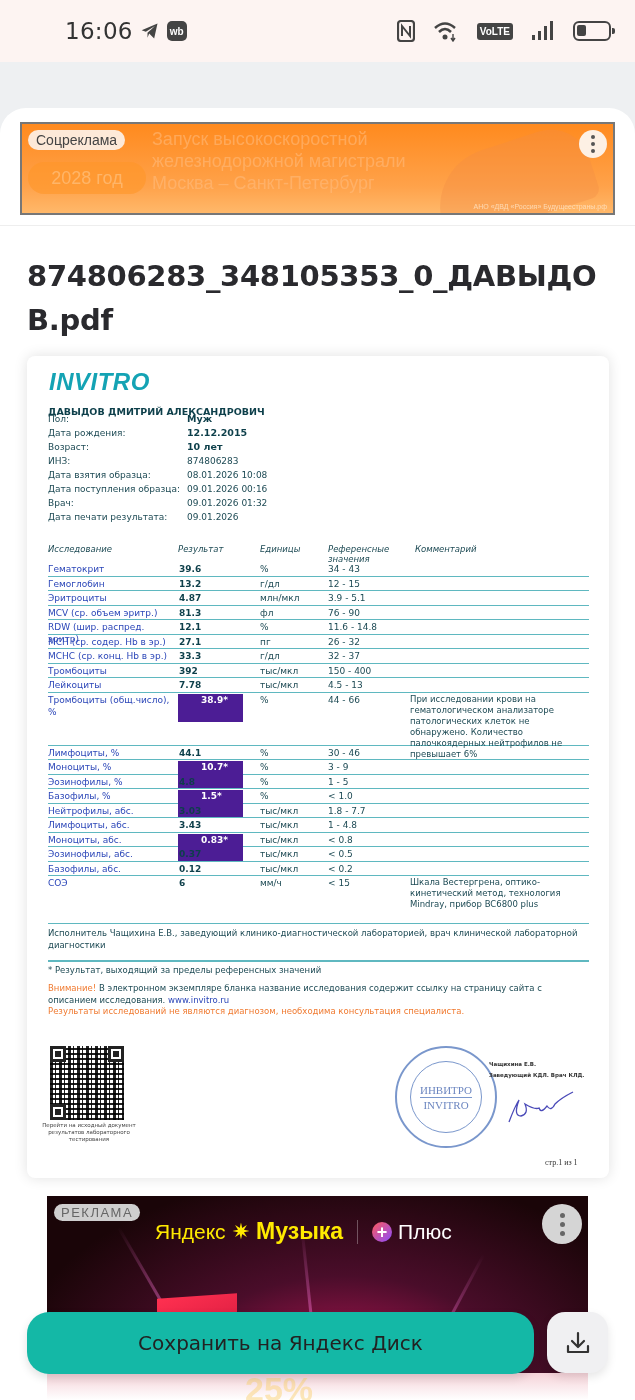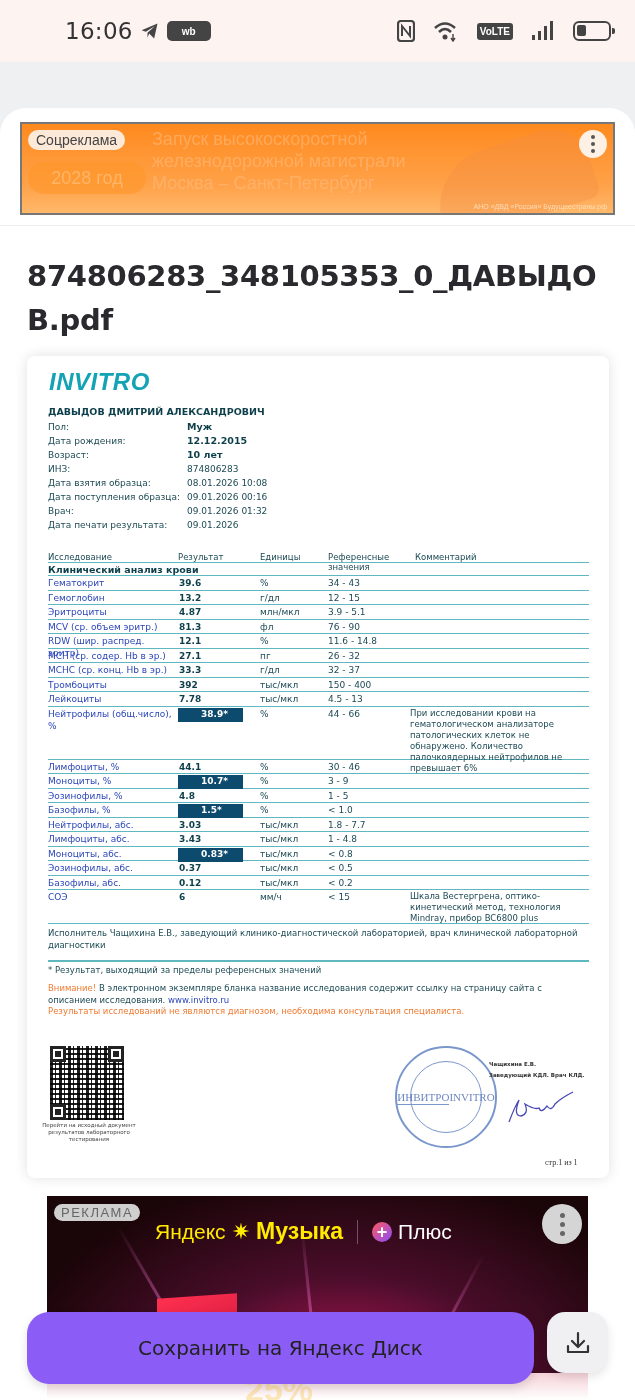--- a/index.html
+++ b/index.html
@@ -3,21 +3,21 @@
 <meta charset="utf-8">
 <style>
   * { box-sizing: border-box; margin: 0; padding: 0; }
   html, body { width: 635px; height: 1400px; overflow: hidden; }
   body { font-family: "Liberation Sans", sans-serif; background: #eef0f2; position: relative; color: #222; }
 
   
   .statusbar { position: absolute; top: 0; left: 0; width: 635px; height: 62px; background: #fdf4f2; display: flex; align-items: center; padding: 0 24px; }
   .sb-time { font-family: "DejaVu Sans", sans-serif; font-size: 23px; color: #333; letter-spacing: 0.3px; margin-left: 41px; }
   .sb-tg { margin-left: 6px; width: 22px; height: 20px; }
-  .sb-wb { margin-left: 6px; width: 44px; height: 20px; background: #444; color: #fff; border-radius: 5px; font-size: 10px; font-weight: bold; display: flex; align-items: center; justify-content: center; }
+  .sb-wb { margin-left: 6px; width: 20px; height: 20px; background: #444; color: #fff; border-radius: 5px; font-size: 10px; font-weight: bold; display: flex; align-items: center; justify-content: center; }
   .sb-right { margin-left: auto; display: flex; align-items: center; gap: 18px; }
   .sb-icon { height: 22px; display: flex; align-items: center; }
   .volte { background: #444; color: #fff; font-size: 10px; font-weight: bold; padding: 3px 3px; border-radius: 3px; }
   .battery { width: 38px; height: 20px; border: 2.5px solid #444; border-radius: 6px; position: relative; }
   .battery::before { content: ""; position: absolute; left: 2px; top: 2px; width: 9px; height: 11px; background: #444; border-radius: 2px; }
   .battery::after { content: ""; position: absolute; right: -6px; top: 5px; width: 3px; height: 6px; background: #444; border-radius: 0 2px 2px 0; }
 
   
   .sheet { position: absolute; top: 108px; left: 0; width: 635px; height: 1292px; background: #fff; border-radius: 26px 26px 0 0; overflow: hidden; }
   .ad-top { position: absolute; top: 14px; left: 20px; width: 595px; height: 93px; border: 2px solid #777; background: linear-gradient(180deg, #ff8a1e 0%, #ffa24a 70%, #ffb86a 100%); overflow: hidden; }
@@ -29,56 +29,56 @@
   .ad-more { position: absolute; top: 6px; right: 6px; width: 28px; height: 28px; border-radius: 50%; background: #fdf0e4; display: flex; flex-direction: column; align-items: center; justify-content: center; gap: 3px; }
   .ad-more span { width: 4px; height: 4px; background: #555; border-radius: 50%; display: block; }
   .divider { position: absolute; top: 117px; left: 0; width: 635px; height: 1px; background: #eee; }
 
   .doc-title { position: absolute; top: 146px; left: 27px; width: 590px; font-family: "DejaVu Sans", sans-serif; font-size: 29px; font-weight: bold; line-height: 44px; color: #2a2a2e; letter-spacing: -0.3px; word-break: break-all; }
 
   
   .pdf { position: absolute; top: 248px; left: 27px; width: 582px; height: 822px; background: #fff; border-radius: 8px; box-shadow: 0 0 14px rgba(0,0,0,0.12); font-family: "DejaVu Sans", sans-serif; }
   .logo { position: absolute; top: 12px; left: 22px; font-family: "Liberation Sans", sans-serif; font-size: 24px; font-weight: bold; font-style: italic; color: #14a3b4; letter-spacing: 0.5px; }
   .patient-name { position: absolute; top: 50px; left: 21px; font-size: 9.5px; font-weight: bold; color: #0d3f4a; }
-  .info { position: absolute; top: 64px; left: 21px; font-size: 9px; color: #1d4a54; }
+  .info { position: absolute; top: 56px; left: 21px; font-size: 9px; color: #1d4a54; }
   .info-row { display: flex; height: 14px; line-height: 14px; }
   .info-label { width: 139px; }
   .info-value.bold { font-weight: bold; font-size: 9.5px; color: #0d3f4a; }
   .clinic { position: absolute; top: 50px; left: 320px; font-size: 9px; color: #1d4a54; line-height: 14px; }
   .clinic-name { font-weight: bold; color: #0d3f4a; font-size: 9.5px; }
 
   .thead { position: absolute; top: 184px; left: 21px; width: 541px; font-size: 8.5px; color: #1d4a54; height: 22px; }
-  .thead span { position: absolute; top: 12px; line-height: 10px; }
+  .thead span { position: absolute; top: 4px; line-height: 10px; font-style: italic; }
   .table { position: absolute; top: 206px; left: 21px; width: 541px; font-size: 9px; }
   .section { font-weight: bold; color: #0d3f4a; font-size: 9.5px; height: 14px; line-height: 14px; border-top: 1.5px solid #5fb8c0; border-bottom: 1.5px solid #5fb8c0; }
   .row { position: relative; height: 14.5px; border-bottom: 1.5px solid #5fb8c0; }
   .row span { position: absolute; top: 1px; line-height: 12px; }
   .c-name { left: 0; color: #2b46b8; width: 125px; }
   .c-res { left: 130px; width: 65px; font-weight: bold; color: #0d3f4a; padding-left: 1px; }
-  .c-res.flag { background: #0c4a6e; color: #fff; height: 14px; padding-left: 23px; }
+  .c-res.flag { background: #4c1d95; color: #fff; height: 28px; padding-left: 23px; }
   .c-unit { left: 212px; color: #1d4a54; }
   .c-ref { left: 280px; color: #1d4a54; }
   .c-com { left: 362px; color: #1d4a54; width: 180px; line-height: 11px !important; font-size: 8.5px; }
   .row.tall { height: 53px; }
   .row.tall3 { height: 31px; border-bottom: none; }
   .executor { position: absolute; top: 567px; left: 21px; width: 541px; font-size: 8.5px; color: #1d4a54; line-height: 12px; border-top: 1.5px solid #5fb8c0; padding-top: 3px; }
   .hr2 { position: absolute; top: 604px; left: 21px; width: 541px; height: 1.5px; background: #5fb8c0; }
   .footnote { position: absolute; top: 609px; left: 21px; font-size: 8.5px; color: #1d4a54; }
   .warning { position: absolute; top: 626px; left: 21px; width: 545px; font-size: 8.5px; line-height: 12px; color: #1d4a54; }
   .warn-red { color: #f07a30; margin-top: 42px; }
   .link { color: #2b46b8; }
   .disclaimer { position: absolute; top: 650px; left: 21px; font-size: 8.5px; color: #f07a30; }
   .qr { position: absolute; top: 690px; left: 23px; width: 74px; height: 74px; background:
       repeating-linear-gradient(90deg, #222 0 3px, #fff 3px 5px, #222 5px 6px, #fff 6px 9px),
       repeating-linear-gradient(0deg, #222 0 2px, #fff 2px 5px); background-blend-mode: multiply; }
   .qr-fp { position: absolute; width: 16px; height: 16px; border: 3px solid #222; background: #fff; }
   .qr-fp::after { content: ""; position: absolute; left: 2px; top: 2px; width: 6px; height: 6px; background: #222; }
   .qr-caption { position: absolute; top: 766px; left: 12px; width: 100px; text-align: center; font-size: 5.5px; line-height: 7px; color: #444; }
   .stamp { position: absolute; top: 690px; left: 368px; width: 102px; height: 102px; border-radius: 50%; border: 2px solid #7a97cc; display: flex; align-items: center; justify-content: center; }
-  .stamp-inner { width: 72px; height: 72px; border-radius: 50%; border: 1.5px solid #7a97cc; display: flex; flex-direction: row; align-items: center; justify-content: center; font-family: "Liberation Serif", serif; color: #6c86c0; font-size: 11px; line-height: 14px; }
+  .stamp-inner { width: 72px; height: 72px; border-radius: 50%; border: 1.5px solid #7a97cc; display: flex; flex-direction: column; align-items: center; justify-content: center; font-family: "Liberation Serif", serif; color: #6c86c0; font-size: 11px; line-height: 14px; }
   .stamp-inner div:first-child { border-bottom: 1px solid #7a97cc; }
   .sig-name { position: absolute; top: 703px; left: 462px; font-size: 5.5px; font-weight: bold; color: #333; line-height: 11px; }
   .signature { position: absolute; top: 730px; left: 478px; width: 70px; height: 40px; }
   .page-no { position: absolute; top: 802px; left: 518px; font-family: "Liberation Serif", serif; font-size: 8px; color: #333; }
 
   
   .ad-bottom { position: absolute; top: 1088px; left: 47px; width: 541px; height: 204px; background: radial-gradient(ellipse at 55% 90%, #c2185b 0%, #4a0d2a 40%, #1a0508 80%); overflow: hidden; }
   .ad-bottom-label { position: absolute; top: 8px; left: 7px; background: #cfcfcf; color: #666; font-size: 13px; letter-spacing: 1.5px; padding: 1px 7px; border-radius: 9px; }
   .ad-brand { position: absolute; top: 22px; left: 108px; display: flex; align-items: center; gap: 6px; }
   .brand-ya { color: #ffea00; font-size: 21px; }
@@ -86,21 +86,21 @@
   .brand-music { color: #ffea00; font-size: 23px; font-weight: bold; }
   .brand-sep { width: 1px; height: 24px; background: rgba(255,255,255,0.3); margin: 0 8px; }
   .brand-plus-icon { width: 20px; height: 20px; border-radius: 50%; background: linear-gradient(135deg, #ff5a5a, #8a4bff); color: #fff; font-size: 18px; font-weight: bold; display: flex; align-items: center; justify-content: center; line-height: 1; }
   .brand-plus { color: #fff; font-size: 21px; }
   .ad-bottom-more { position: absolute; top: 8px; right: 6px; width: 40px; height: 40px; border-radius: 50%; background: #d5d5d5; display: flex; flex-direction: column; align-items: center; justify-content: center; gap: 4px; }
   .ad-bottom-more span { width: 5px; height: 5px; border-radius: 50%; background: #666; display: block; }
   .ad-beam { position: absolute; width: 3px; height: 160px; background: linear-gradient(180deg, rgba(255,120,200,0), rgba(255,120,220,0.8)); transform-origin: bottom; }
   .ad-box { position: absolute; top: 100px; left: 110px; width: 80px; height: 110px; background: linear-gradient(160deg, #ff3050, #b00830); transform: skewY(-4deg); }
 
   
-  .save-btn { position: absolute; top: 1312px; left: 27px; width: 507px; height: 72px; background: #8b5cf6; border-radius: 22px; border: none; display: flex; align-items: center; justify-content: center; font-family: "DejaVu Sans", sans-serif; font-size: 20px; color: #222; box-shadow: 0 4px 10px rgba(0,0,0,0.12); }
+  .save-btn { position: absolute; top: 1312px; left: 27px; width: 507px; height: 62px; background: #14b8a6; border-radius: 22px; border: none; display: flex; align-items: center; justify-content: center; font-family: "DejaVu Sans", sans-serif; font-size: 20px; color: #222; box-shadow: 0 4px 10px rgba(0,0,0,0.12); }
   .dl-btn { position: absolute; top: 1312px; left: 547px; width: 61px; height: 61px; background: #f0f0f2; border-radius: 18px; display: flex; align-items: center; justify-content: center; box-shadow: 0 4px 10px rgba(0,0,0,0.1); }
   .ad-fade { position: absolute; top: 1373px; left: 47px; width: 541px; height: 27px; background: linear-gradient(180deg, #f5d2d8, #fff); }
   .ad-fade-text { position: absolute; top: 1370px; left: 245px; font-size: 34px; font-weight: bold; color: rgba(250,210,120,0.5); }
 </style>
 </head>
 <body>
 
 <div class="statusbar">
   <span class="sb-time">16:06</span>
   <svg class="sb-tg" viewBox="0 0 24 24">
@@ -187,21 +187,20 @@
 
     <div class="thead">
       <span style="left:0">Исследование</span>
       <span style="left:130px">Результат</span>
       <span style="left:212px">Единицы</span>
       <span style="left:280px;width:70px">Референсные значения</span>
       <span style="left:367px">Комментарий</span>
     </div>
 
     <div class="table" id="results-table">
-      <div class="section">Клинический анализ крови</div>
     <div class="row">
           <span class="c-name">Гематокрит</span>
           <span class="c-res">39.6</span>
           <span class="c-unit">%</span>
           <span class="c-ref">34 - 43</span>
           <span class="c-com"></span>
         </div>
         <div class="row">
           <span class="c-name">Гемоглобин</span>
           <span class="c-res">13.2</span>
@@ -252,21 +251,21 @@
           <span class="c-com"></span>
         </div>
         <div class="row">
           <span class="c-name">Лейкоциты</span>
           <span class="c-res">7.78</span>
           <span class="c-unit">тыс/мкл</span>
           <span class="c-ref">4.5 - 13</span>
           <span class="c-com"></span>
         </div>
         <div class="row tall">
-          <span class="c-name">Нейтрофилы (общ.число), %</span>
+          <span class="c-name">Тромбоциты (общ.число), %</span>
           <span class="c-res flag">38.9*</span>
           <span class="c-unit">%</span>
           <span class="c-ref">44 - 66</span>
           <span class="c-com">При исследовании крови на гематологическом анализаторе патологических клеток не обнаружено. Количество палочкоядерных нейтрофилов не превышает 6%</span>
         </div>
         <div class="row">
           <span class="c-name">Лимфоциты, %</span>
           <span class="c-res">44.1</span>
           <span class="c-unit">%</span>
           <span class="c-ref">30 - 46</span>

